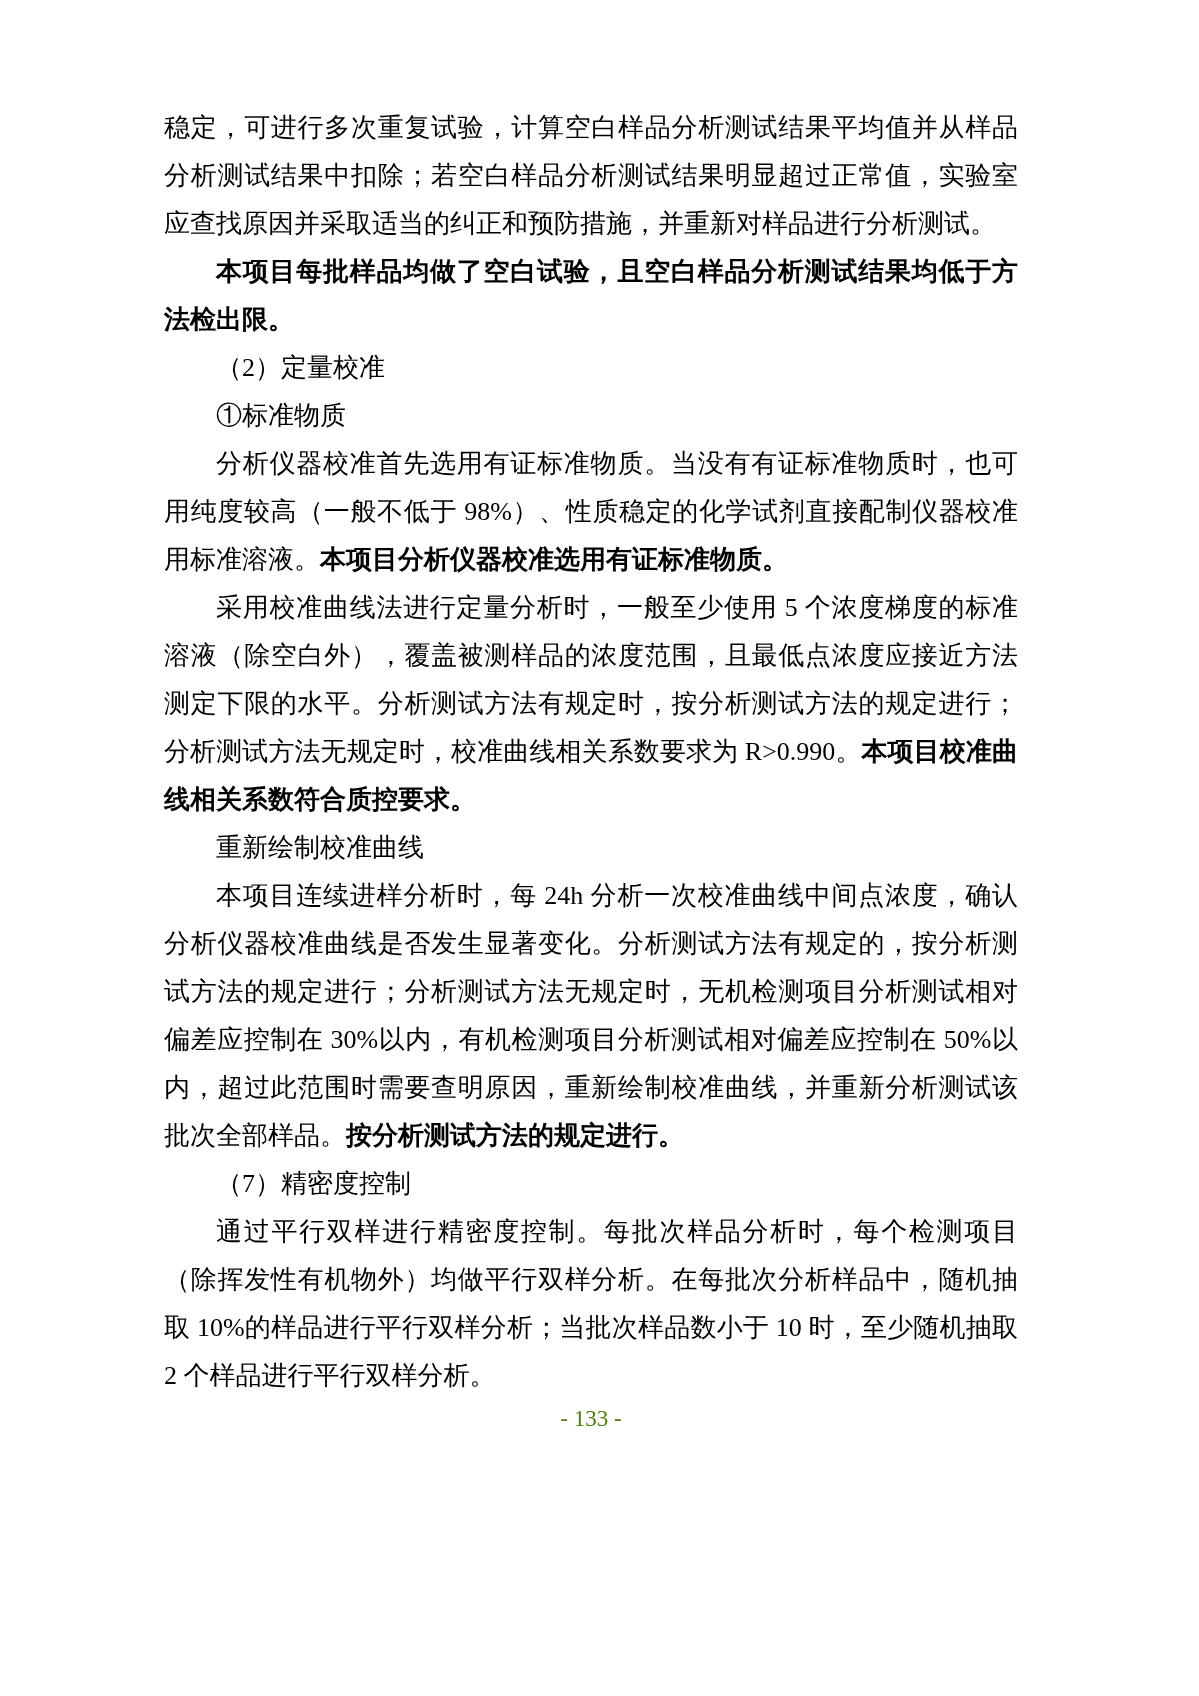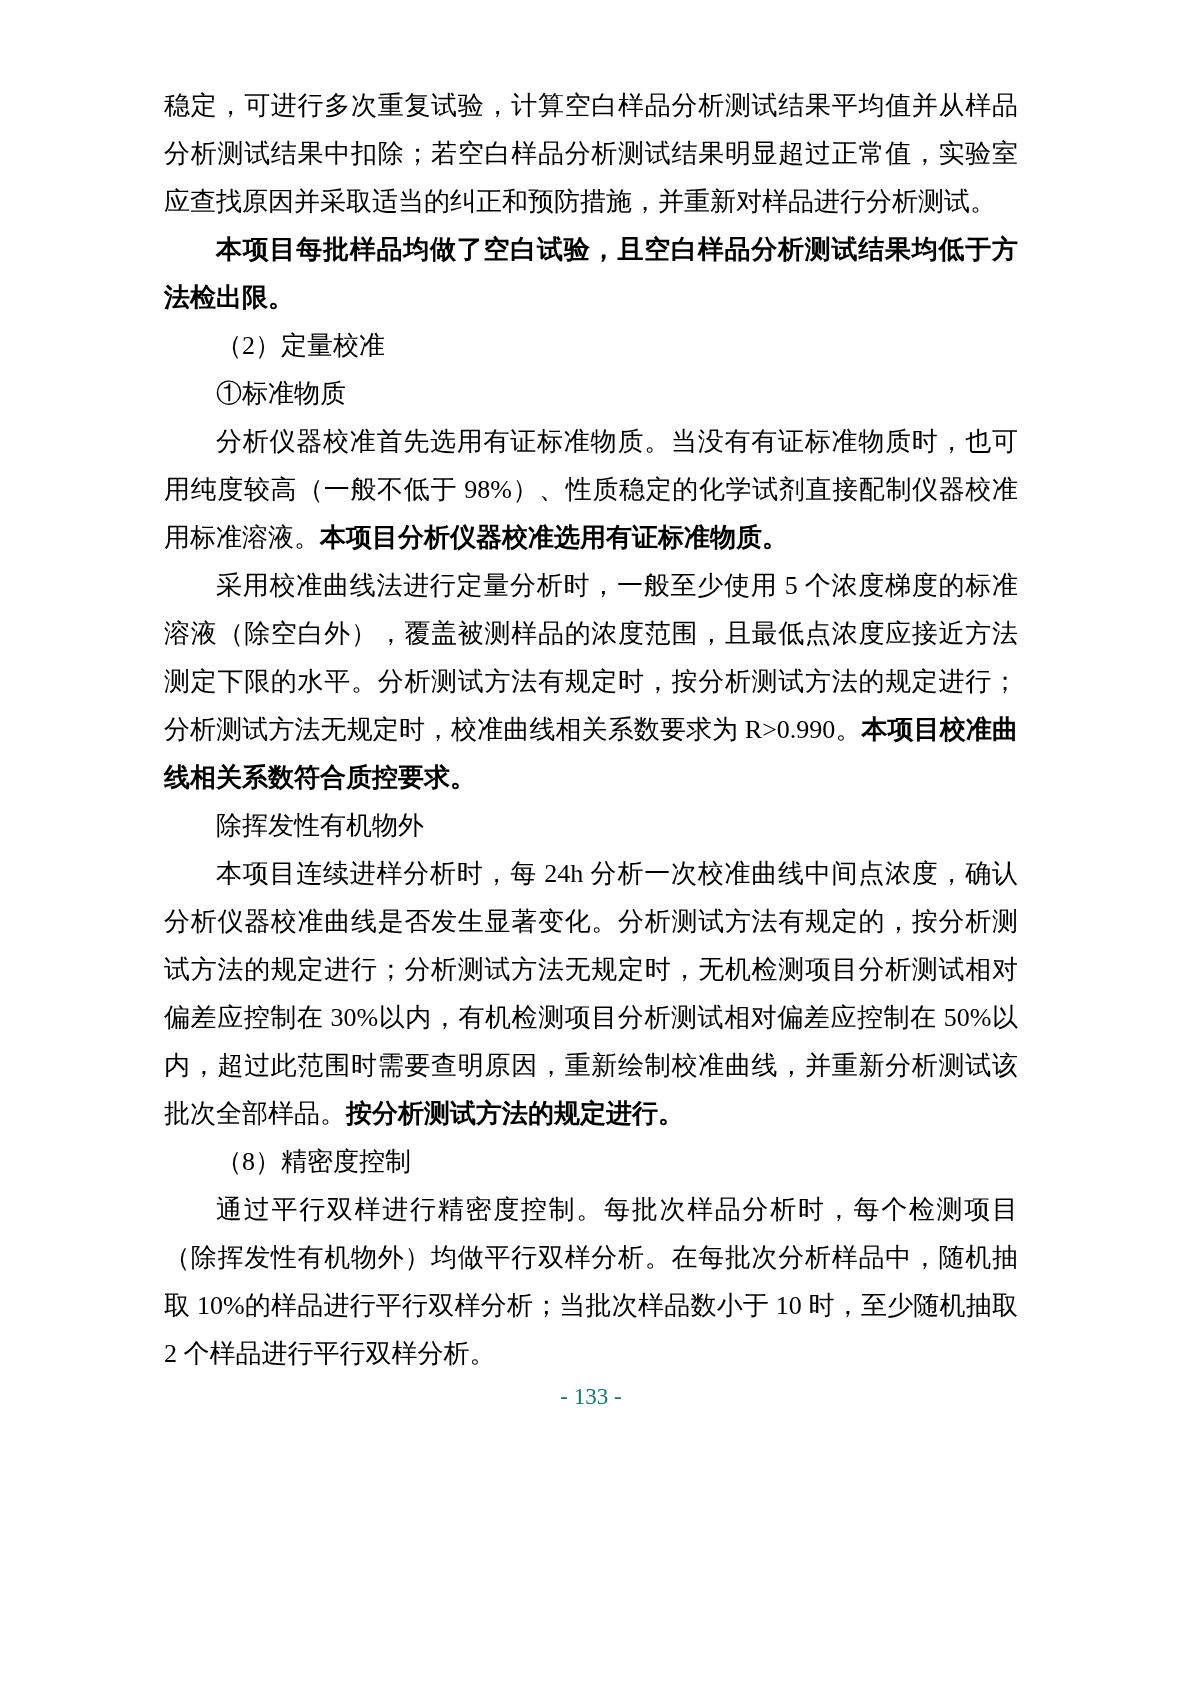--- a/index.html
+++ b/index.html
@@ -6,41 +6,41 @@
     margin: 0;
     padding: 0;
     background: #ffffff;
   }
   .page {
     position: relative;
     width: 1199px;
     height: 1696px;
     box-sizing: border-box;
     background: #ffffff;
-    padding: 82px 181px 0 164px;
+    padding: 104px 181px 0 164px;
     font-family: "Liberation Serif", "DejaVu Serif", serif;
     font-size: 26px;
     line-height: 48px;
     color: #000000;
     overflow: hidden;
   }
   .body-text p {
     margin: 0;
     text-align: justify;
     text-justify: inter-ideograph;
   }
   .indent { text-indent: 2em; }
   .bold-run { font-weight: bold; }
   .page-footer {
     margin-top: 4px;
     text-align: center;
     font-size: 23px;
     line-height: 30px;
     font-family: "Liberation Serif", "DejaVu Serif", serif;
-    color: #0f766e;
+    color: #4d7c0f;
   }
 </style>
 </head>
 <body>
 
 <div class="page">
   <div class="body-text">
 
     <p><span>稳定，可进行多次重复试验，计算空白样品分析测试结果平均值并从样品分析测试结果中扣除；若空白样品分析测试结果明显超过正常值，实验室应查找原因并采取适当的纠正和预防措施，并重新对样品进行分析测试。</span></p>
 
@@ -48,25 +48,25 @@
 
     <p class="indent"><span>（2）定量校准</span></p>
 
     <p class="indent"><span>①标准物质</span></p>
 
     <p class="indent"><span>分析仪器校准首先选用有证标准物质。当没有有证标准物质时，也可用纯度较高（一般不低于 98%）、性质稳定的化学试剂直接配制仪器校准用标准溶液。</span><span class="bold-run">本项目分析仪器校准选用有证标准物质。</span></p>
 
 
     <p class="indent"><span>采用校准曲线法进行定量分析时，一般至少使用 5 个浓度梯度的标准溶液（除空白外），覆盖被测样品的浓度范围，且最低点浓度应接近方法测定下限的水平。分析测试方法有规定时，按分析测试方法的规定进行；分析测试方法无规定时，校准曲线相关系数要求为 R&gt;0.990。</span><span class="bold-run">本项目校准曲线相关系数符合质控要求。</span></p>
 
-    <p class="indent"><span>除挥发性有机物外</span></p>
+    <p class="indent"><span>重新绘制校准曲线</span></p>
 
     <p class="indent"><span>本项目连续进样分析时，每 24h 分析一次校准曲线中间点浓度，确认分析仪器校准曲线是否发生显著变化。分析测试方法有规定的，按分析测试方法的规定进行；分析测试方法无规定时，无机检测项目分析测试相对偏差应控制在 30%以内，有机检测项目分析测试相对偏差应控制在 50%以内，超过此范围时需要查明原因，重新绘制校准曲线，并重新分析测试该批次全部样品。</span><span class="bold-run">按分析测试方法的规定进行。</span></p>
 
-    <p class="indent"><span>（8）精密度控制</span></p>
+    <p class="indent"><span>（7）精密度控制</span></p>
 
     <p class="indent"><span>通过平行双样进行精密度控制。每批次样品分析时，每个检测项目（除挥发性有机物外）均做平行双样分析。在每批次分析样品中，随机抽取 10%的样品进行平行双样分析；当批次样品数小于 10 时，至少随机抽取 2 个样品进行平行双样分析。</span></p>
 
 
   </div>
 
   <div class="page-footer">- 133 -</div>
 </div>
 
 </body></html>

